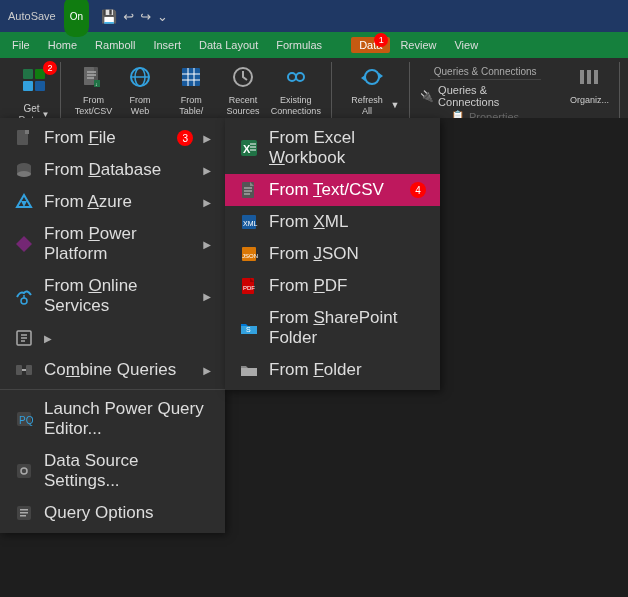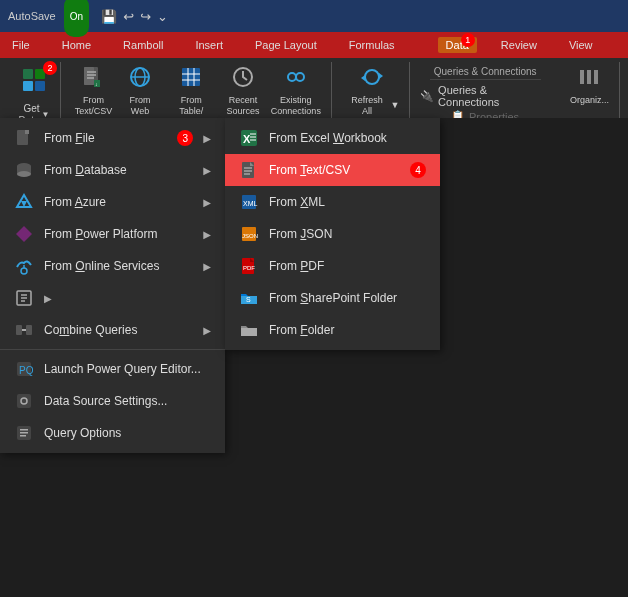--- a/index.html
+++ b/index.html
@@ -39,26 +39,26 @@
       margin-left: 4px;
     }
     .title-bar-icon {
       color: #ccc;
       font-size: 13px;
       cursor: pointer;
     }
 
     
     .menu-bar {
-      background: #b91c1c;
+      background: #15803d;
       height: 26px;
       display: flex;
       align-items: center;
       padding: 0 4px;
-      gap: 16px;
+      gap: 2px;
     }
     .menu-item {
       color: #ddd;
       font-size: 11px;
       padding: 2px 8px;
       cursor: pointer;
       border-radius: 2px;
       position: relative;
     }
     .menu-item.active {
@@ -193,35 +193,35 @@
     .menu-row {
       display: flex;
       align-items: center;
       padding: 6px 14px;
       cursor: pointer;
       color: #ddd;
       font-size: 12px;
       gap: 10px;
     }
     .menu-row.highlighted {
-      background: #ef4444;
+      background: #be185d;
       color: #fff;
     }
     .menu-row .menu-icon {
       width: 20px;
       height: 20px;
       display: flex;
       align-items: center;
       justify-content: center;
       font-size: 14px;
       flex-shrink: 0;
     }
     .menu-row .menu-text {
       flex: 1;
-      font-size: 12px;
+      font-size: 17px;
     }
     .menu-row .menu-badge {
       background: #ff0000;
       color: #fff;
       border-radius: 50%;
       width: 16px;
       height: 16px;
       font-size: 10px;
       display: flex;
       align-items: center;
@@ -273,21 +273,21 @@
     <span class="title-bar-icon">↪</span>
     <span class="title-bar-icon">⌄</span>
   </div>
 </div>
 
 <div class="menu-bar">
   <div class="menu-item">File</div>
   <div class="menu-item">Home</div>
   <div class="menu-item">Ramboll</div>
   <div class="menu-item">Insert</div>
-  <div class="menu-item">Page Layout</div>
+  <div class="menu-item">Data Layout</div>
   <div class="menu-item">Formulas</div>
   <div class="menu-item active" style="position:relative;">
     Data
     <span class="badge">1</span>
   </div>
   <div class="menu-item">Review</div>
   <div class="menu-item">View</div>
 </div>
 
 <div class="ribbon">

